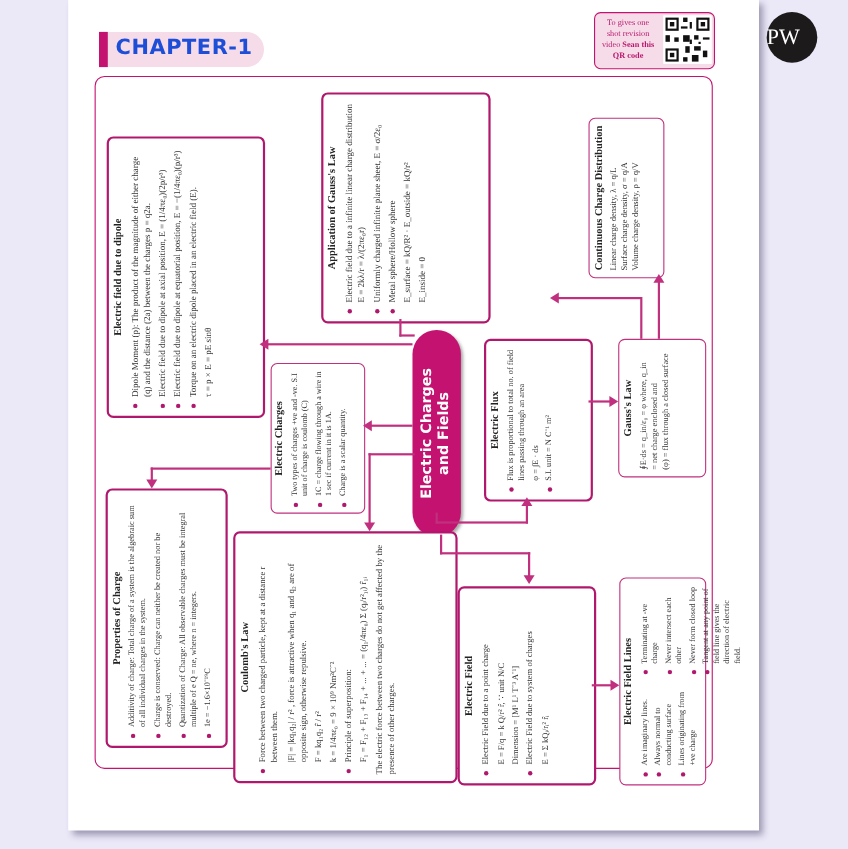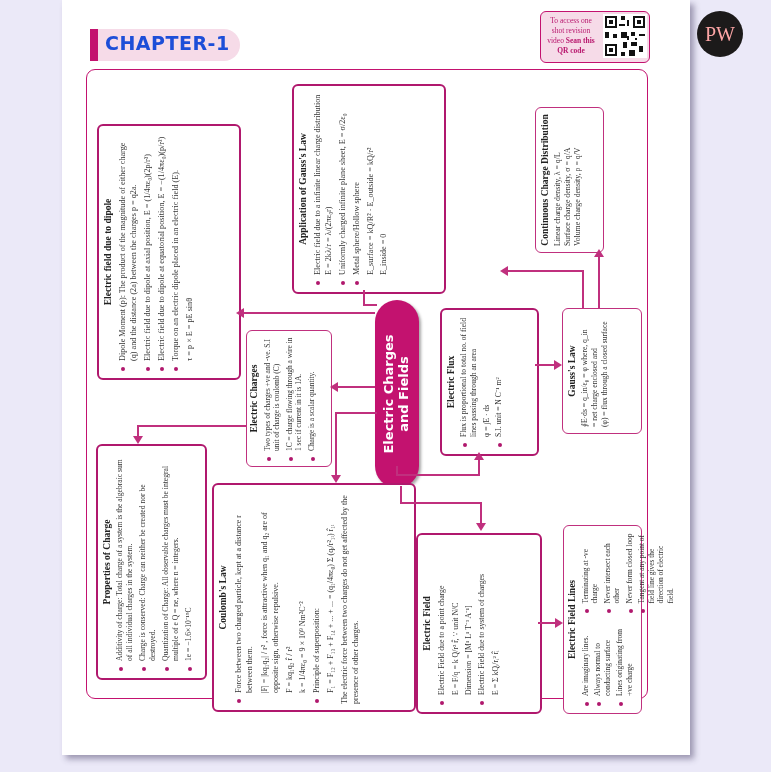--- a/index.html
+++ b/index.html
@@ -10,21 +10,21 @@
   .chapter-text { position:absolute; left:15px; top:3px; font-family:"DejaVu Sans", sans-serif; font-weight:bold; font-size:19px; color:#1d4ed8; letter-spacing:0.5px; }
   .cheat-wrap { position:absolute; left:230px; top:14px; width:180px; height:42px; }
   .cheat-pill { position:absolute; left:45px; top:15px; width:110px; height:24px; background:#c3126f; border-radius:12px; color:#fff; font-family:"DejaVu Sans", sans-serif; font-weight:bold; font-size:13px; text-align:center; line-height:24px; }
   .clipboard { position:absolute; left:14px; top:0; width:24px; height:32px; border:1.5px solid #c3126f; background:#fff; border-radius:2px; }
   .clipboard i { position:absolute; left:4px; width:15px; height:2px; background:#aaa; }
   .tri { position:absolute; top:36px; width:0; height:0; border-left:7px solid transparent; border-right:7px solid transparent; border-bottom:7px solid #111; }
   .qr-box { position:absolute; left:478px; top:11px; width:108px; height:50px; background:#f6dbe8; border:1px solid #c3126f; border-radius:6px; }
   .qr-text { position:absolute; left:4px; top:4px; width:52px; font-size:7.5px; line-height:10px; color:#b8166d; text-align:center; }
   .qr-text b { font-weight:bold;margin-top:46px; }
   .qr-img { position:absolute; right:2px; top:2px; width:44px; height:44px; background:#fff; }
-  .pw-logo { position:absolute; left:697px; top:11px; width:46px; height:46px; background:#1c1a1a; border-radius:50%; color:#fca5a5; font-size:20px; text-align:center; line-height:46px; font-family:"Liberation Serif", serif; }
+  .pw-logo { position:absolute; left:697px; top:11px; width:46px; height:46px; background:#1c1a1a; border-radius:50%; color:#ffffff; font-size:20px; line-height:46px; font-family:"Liberation Serif", serif; }
   .pw-logo span { display:inline-block; }
   .frame { position:absolute; left:24px; top:69px; width:560px; height:628px; border:1px solid #c3126f; border-radius:9px; }
 
   
   .rbox { position:absolute; border:2px solid #b0186d; border-radius:6px; background:#fff; }
   .rbox.thin { border-width:1.5px; border-color:#c0307e; }
   .rinner { position:absolute; left:0; top:0; transform-origin: 0 0; transform: rotate(-90deg); font-size:8.2px; line-height:11px; color:#333; padding:4px 6px; box-sizing:border-box; }
   .rinner h4 { margin:0 0 3px 0; font-size:9.5px; font-weight:bold; text-align:center; color:#222; }
   .rinner ul { margin:0; padding:0; list-style:none; }
   .rinner li { position:relative; padding-left:11px; margin-bottom:3px; }
@@ -48,21 +48,21 @@
 <div class="page">
 
   <div class="chapter-pill">
     <div class="chapter-bar"></div>
     <div class="chapter-text">CHAPTER-1</div>
   </div>
 
 
   <div class="qr-box">
     <div class="qr-text">
-      <span>To access one shot revision video</span>
+      <span>To gives one shot revision video</span>
       <b>Sean this QR code</b>
     </div>
     <div class="qr-img">
       <svg width="44" height="44" viewBox="0 0 22 22">
         <rect x="0" y="0" width="22" height="22" fill="#fff"></rect>
         <rect x="1" y="1" width="6" height="6" fill="#111"></rect>
           <rect x="2" y="2" width="4" height="4" fill="#fff"></rect>
           <rect x="3" y="3" width="2" height="2" fill="#111"></rect>
         <rect x="15" y="1" width="6" height="6" fill="#111"></rect>
           <rect x="16" y="2" width="4" height="4" fill="#fff"></rect>

